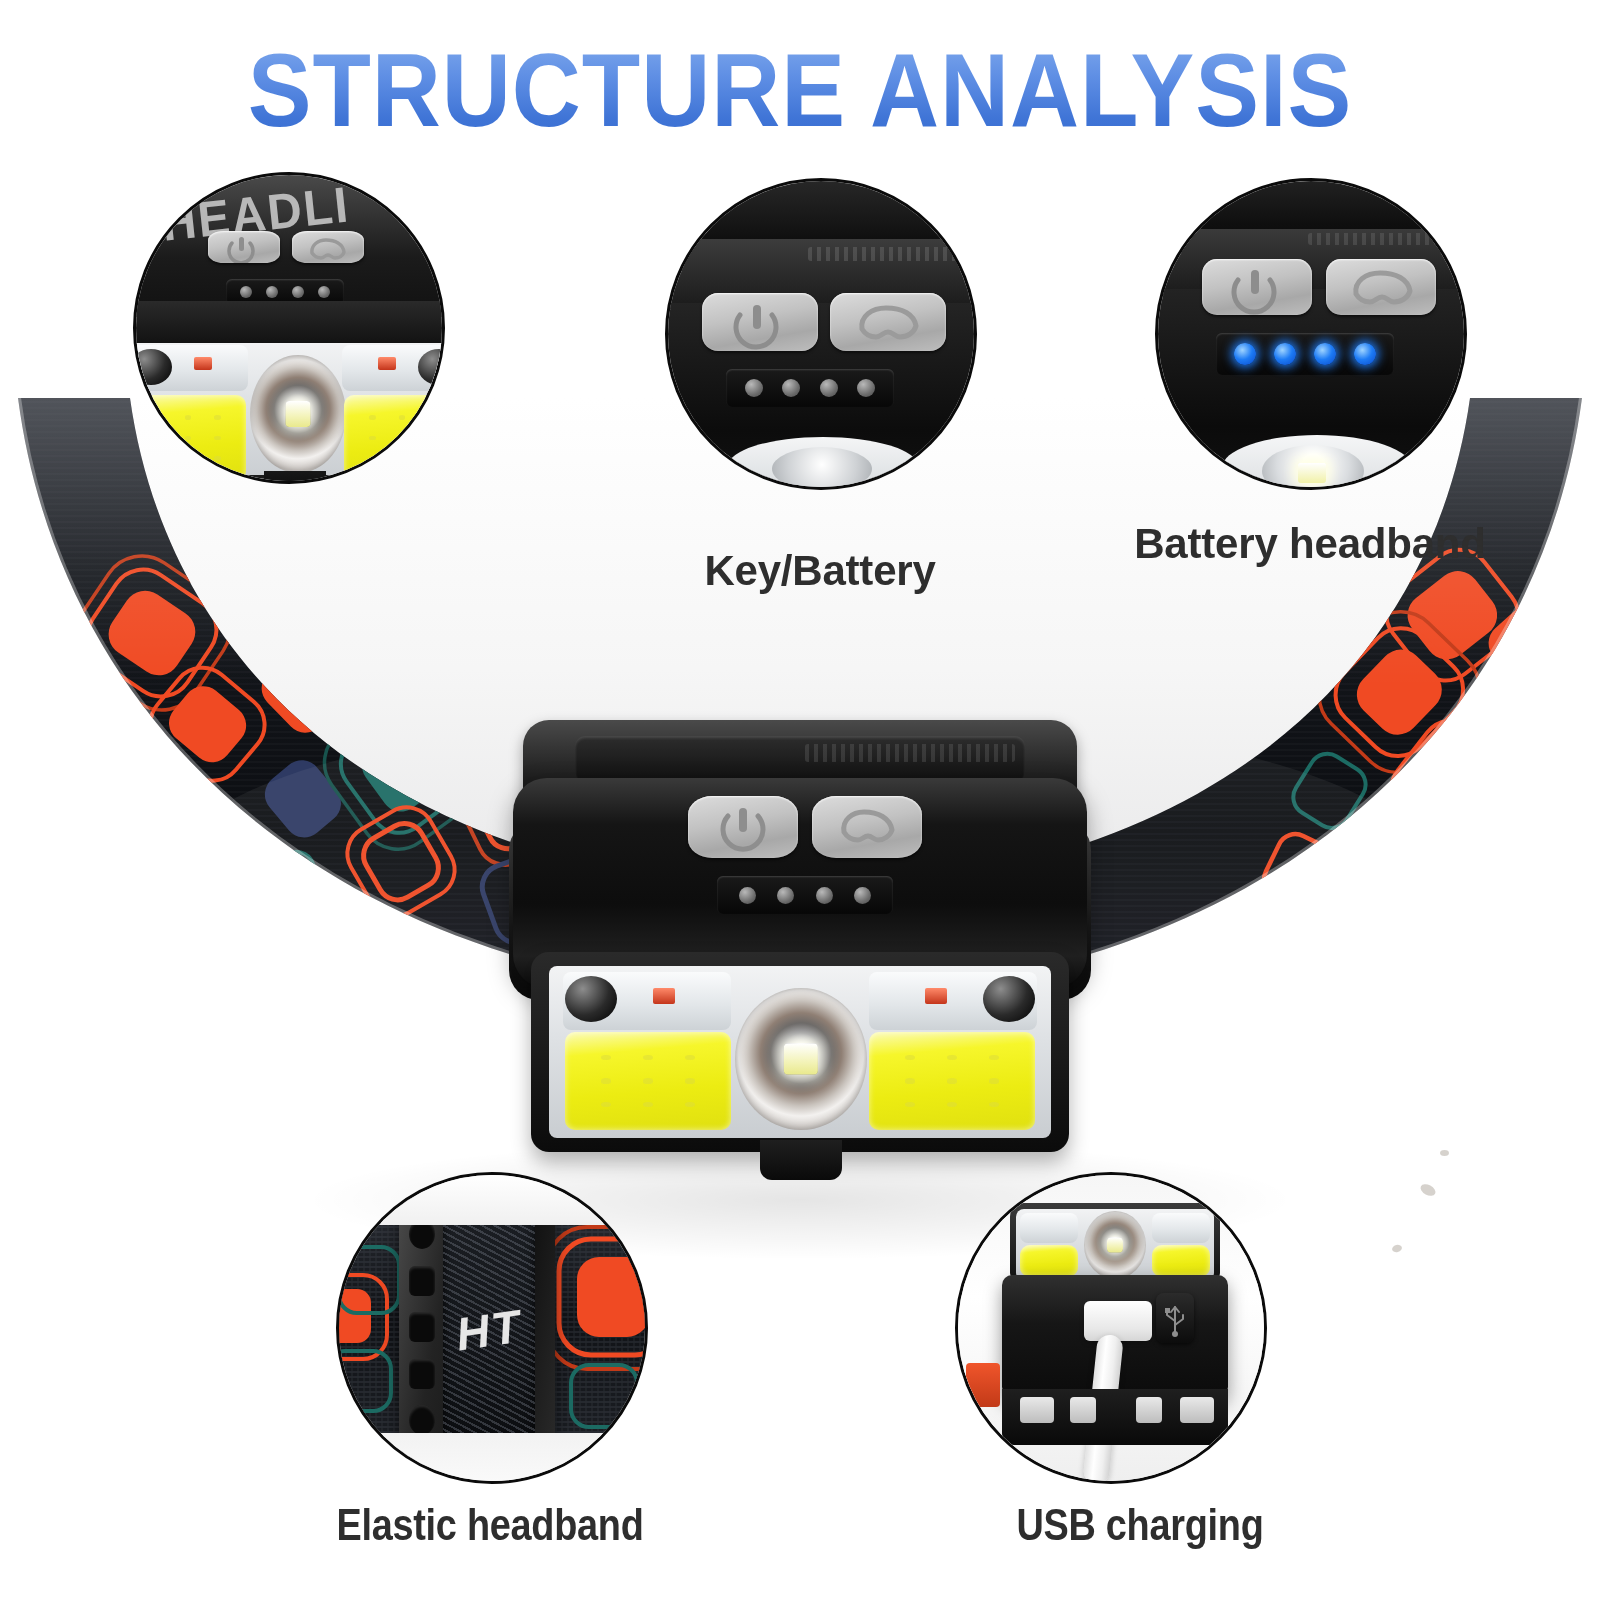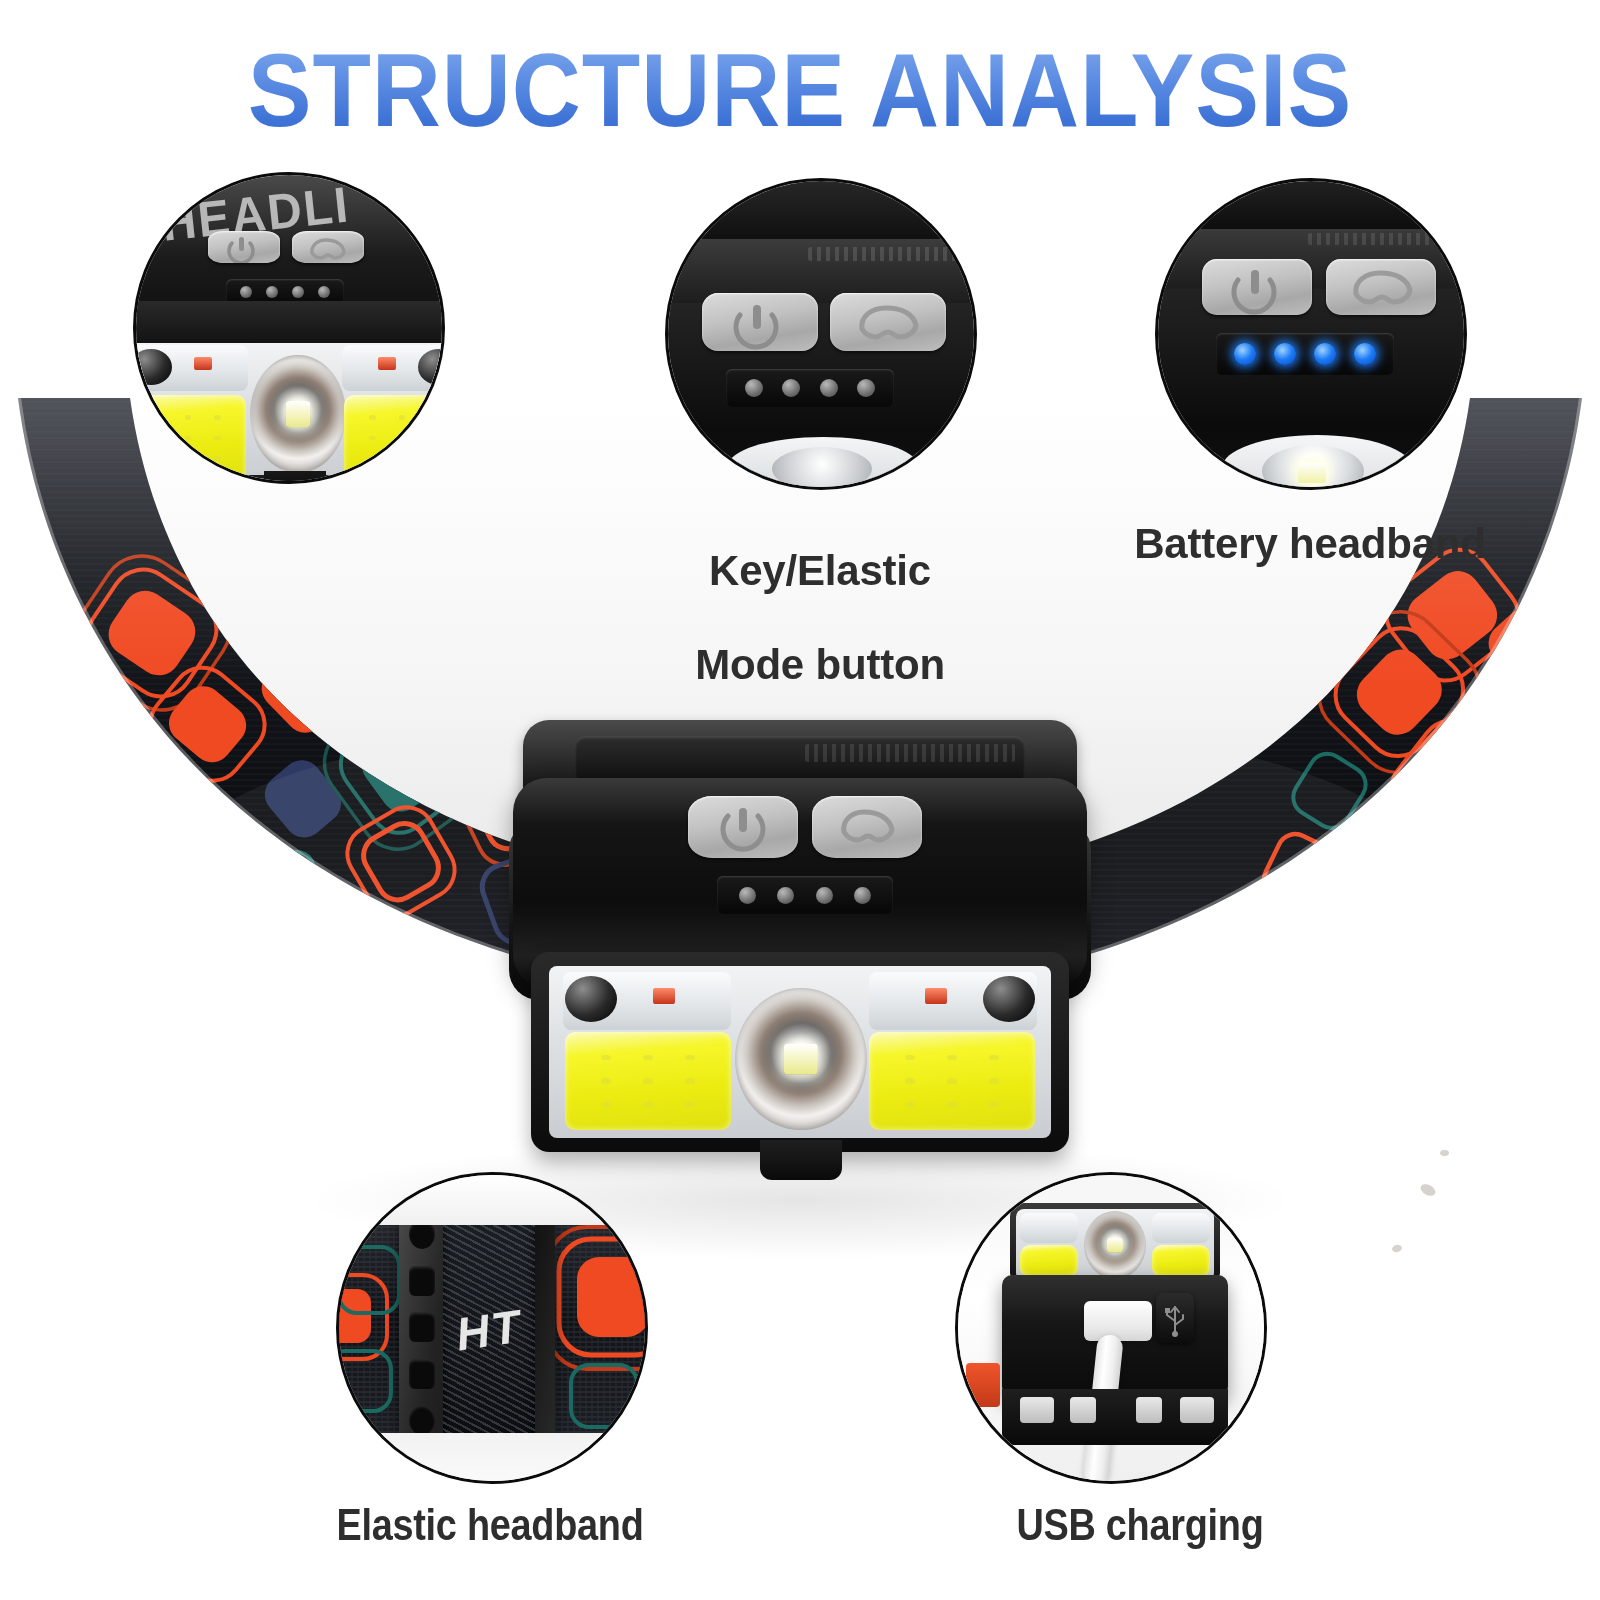--- a/index.html
+++ b/index.html
@@ -493,22 +493,21 @@
         <span class="dot off" style="width:18px;height:18px;"></span>
       </div>
 
       <div style="position:absolute;left:60px;bottom:-8px;width:190px;height:58px;border-radius:50% 50% 8px 8px;
                   background:linear-gradient(180deg,#f4f5f6,#d6dadd);"></div>
       <div style="position:absolute;left:104px;bottom:-4px;width:100px;height:44px;border-radius:50%;
                   background:radial-gradient(circle at 50% 40%,#fff,#cfd2d5 60%,#a9adb1);"></div>
     </div>
   </div>
   <div class="label top" style="left:590px;top:500px;width:460px;">
-    <div>Key/Elastic</div>
-    <div>Mode button</div>
+    <div>Key/Battery</div>
   </div>
 
   <div class="circle" style="left:1155px;top:178px;width:312px;height:312px;">
     <div class="cinner">
       <div class="blackbody" style="left:-30px;top:-24px;width:380px;height:96px;
            background:linear-gradient(180deg,#2b2b2b,#0f0f0f 70%,#070707);"></div>
       <div class="blackbody" style="left:-30px;top:48px;width:380px;height:66px;
            background:linear-gradient(180deg,#3a3a3a,#1a1a1a);border-radius:0 0 20px 20px;"></div>
       <div style="position:absolute;left:150px;top:52px;width:150px;height:12px;
                   background:repeating-linear-gradient(90deg,rgba(130,130,130,.5) 0 4px,rgba(0,0,0,0) 4px 9px);

